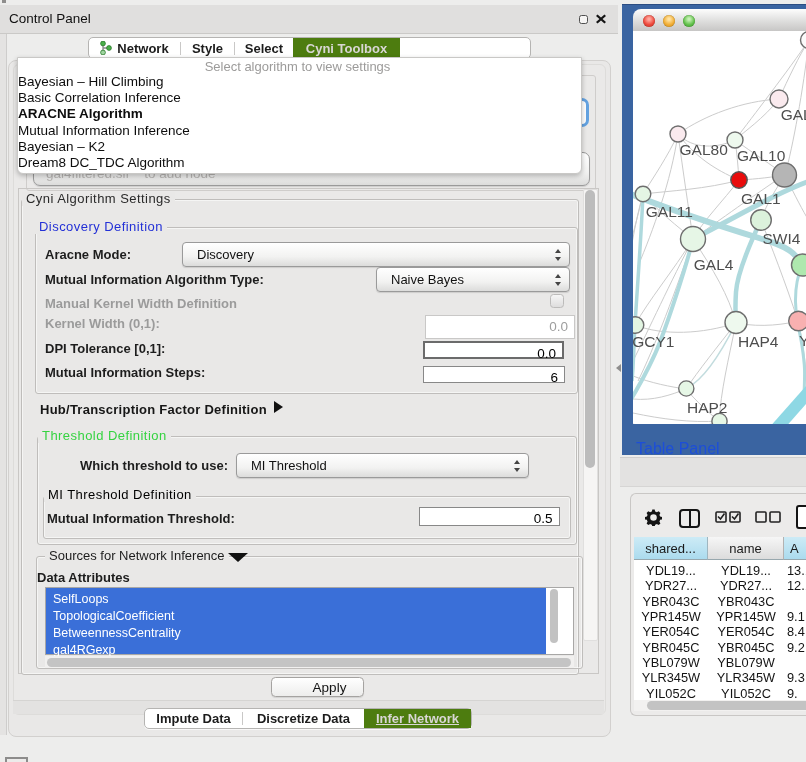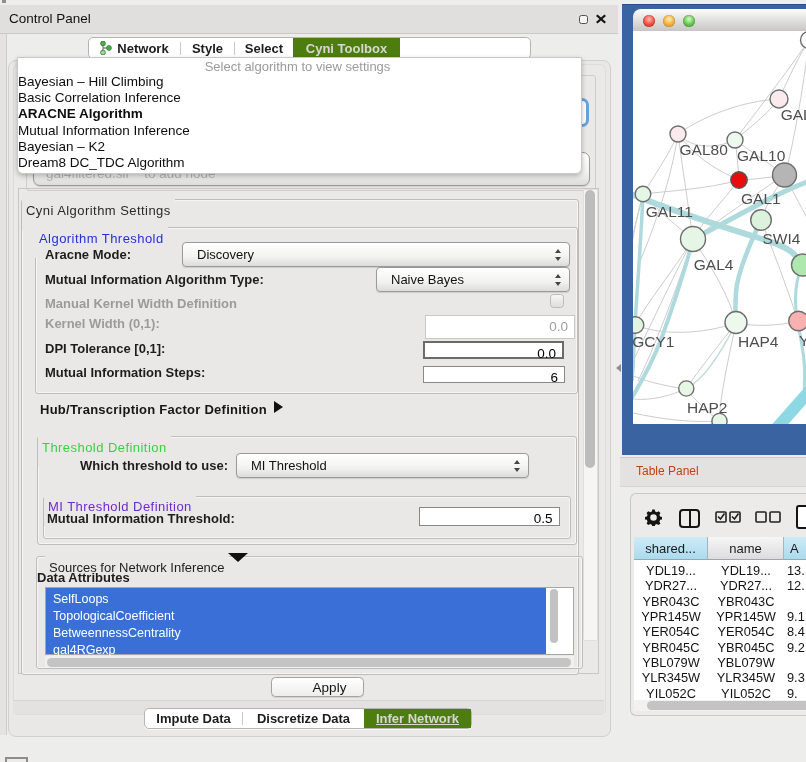--- a/index.html
+++ b/index.html
@@ -5,21 +5,21 @@
   html,body{margin:0;padding:0;}
   body{width:806px;height:762px;position:relative;overflow:hidden;
        background:#ededec;font-family:"Liberation Sans",sans-serif;
        -webkit-font-smoothing:antialiased;}
   .abs{position:absolute;}
   .b{font-weight:bold;}
   .lbl{font-size:13px;font-weight:bold;color:#1d1d1d;}
   .dis{color:#9b9b9b;}
   .group{position:absolute;border:1px solid #bfbdbb;border-radius:3px;
          box-shadow:inset 0 0 0 1px rgba(255,255,255,.55);}
-  .gtitle{position:absolute;font-size:13px;letter-spacing:.45px;background:#e9e8e7;padding:12px 4px;line-height:14px;}
+  .gtitle{position:absolute;font-size:13px;letter-spacing:.45px;background:#e9e8e7;padding:0 4px;line-height:14px;}
   .combo{position:absolute;border:1px solid #9a9a9a;border-radius:4px;
          background:linear-gradient(#ffffff,#f2f2f1 60%,#dcdcdb);
          font-size:13px;color:#111;display:flex;align-items:center;
          box-shadow:0 1px 1px rgba(0,0,0,.12);}
   .combo .tx{padding-left:14px;}
   .arr{position:absolute;right:7px;top:50%;width:7px;height:14px;margin-top:-7px;}
   .arr:before{content:"";position:absolute;top:1px;left:0;border:3.5px solid transparent;border-bottom:4.5px solid #444;border-top:none;}
   .arr:after{content:"";position:absolute;bottom:1px;left:0;border:3.5px solid transparent;border-top:4.5px solid #444;border-bottom:none;}
   .tf{position:absolute;background:#fff;font-size:13.5px;color:#000;
       text-align:right;box-sizing:border-box;padding:3px 6px 0 0;}
@@ -79,21 +79,21 @@
 </div>
 
 <div class="abs" style="left:583px;top:189px;width:13px;height:450px;background:#f6f5f4;border:1px solid #e0dfde;border-radius:2px;"></div>
 <div class="abs" style="left:584.5px;top:190px;width:10px;height:278px;background:#bcbcbc;border-radius:5px;"></div>
 
 <div class="abs" style="left:18px;top:188px;width:579px;height:484px;border:1px solid #c9c7c5;"></div>
 <div class="group" style="left:21px;top:199px;width:556px;height:474px;background:#e9e8e7;"></div>
 <div class="gtitle" style="left:22px;top:192px;color:#2a2a2a;">Cyni Algorithm Settings</div>
 
 <div class="group" style="left:35px;top:227px;width:541px;height:165px;"></div>
-<div class="gtitle" style="left:35px;top:220px;color:#2330d6;">Algorithm Threshold</div>
+<div class="gtitle" style="left:35px;top:220px;color:#2330d6;">Discovery Definition</div>
 
 <div class="lbl abs" style="left:45px;top:247px;">Aracne Mode:</div>
 <div class="combo" style="left:182px;top:242px;width:386px;height:23px;">
     <span class="tx">Discovery</span>
     <span class="arr"></span>
   </div>
 
 <div class="lbl abs" style="left:45px;top:272px;">Mutual Information Algorithm Type:</div>
 <div class="combo" style="left:376px;top:267px;width:192px;height:23px;">
     <span class="tx">Naive Bayes</span>
@@ -118,21 +118,21 @@
 <div class="group" style="left:37px;top:436px;width:538px;height:107px;"></div>
 <div class="gtitle" style="left:38px;top:429px;color:#35d341;">Threshold Definition</div>
 
 <div class="lbl abs" style="left:80px;top:457.5px;">Which threshold to use:</div>
 <div class="combo" style="left:236px;top:453px;width:291px;height:23px;">
     <span class="tx">MI Threshold</span>
     <span class="arr"></span>
   </div>
 
 <div class="group" style="left:43px;top:496px;width:526px;height:41px;"></div>
-<div class="gtitle" style="left:44px;top:488px;color:#6d28d9;">MI Threshold Definition</div>
+<div class="gtitle" style="left:44px;top:488px;color:#000000;">MI Threshold Definition</div>
 
 <div class="lbl abs" style="left:47px;top:511px;">Mutual Information Threshold:</div>
 <div class="tf" style="left:418.5px;top:507px;width:141px;height:19px;border:1.5px solid #888;">0.5</div>
 
 <div class="group" style="left:36px;top:556px;width:545px;height:111px;"></div>
 <div class="gtitle" style="left:45px;top:549px;color:#1d1d1d;letter-spacing:0;">Sources for Network Inference</div>
 <div class="abs" style="left:228px;top:552.5px;width:0;height:0;border-top:9.5px solid #111;border-left:10.5px solid transparent;border-right:10.5px solid transparent;"></div>
 
 <div class="lbl abs" style="left:37px;top:570px;">Data Attributes</div>
 
@@ -243,21 +243,21 @@
     <text x="105" y="316">HAP4</text>
     <text x="166" y="315">YJL219W</text>
     <text x="54" y="381.5">HAP2</text>
   </g>
 </svg>
 </div>
 
 <div class="abs" style="left:616px;top:364px;width:0;height:0;border-top:4px solid transparent;border-bottom:4px solid transparent;border-right:5px solid #8f8e8d;"></div>
 
 <div class="abs" style="left:620px;top:457px;width:186px;height:28px;background:#e3e2e1;border-top:1px solid #d0cfce;border-bottom:1px solid #d6d5d4;"></div>
-<div class="abs" style="left:636px;top:464px;font-size:12px;color:#c2410c;">Table Panel</div>
+<div class="abs" style="left:636px;top:440px;font-size:16px;color:#1d4ed8;">Table Panel</div>
 
 <div class="abs" style="left:630px;top:493px;width:176px;height:221px;background:#ecebea;border:1px solid #c9c7c5;border-radius:6px 0 0 6px;border-right:none;"></div>
 
 <svg class="abs" style="left:645px;top:509px;" width="17" height="17" viewBox="0 0 17 17">
   <path fill="#141414" d="M8.5 5.2 a3.3 3.3 0 1 0 0 6.6 a3.3 3.3 0 0 0 0-6.6 z M7.3 0.5 h2.4 l0.4 2.1 a6 6 0 0 1 1.7 0.7 l1.9-1 l1.7 1.7 l-1 1.9 a6 6 0 0 1 0.7 1.7 l2.1 0.4 v2.4 l-2.1 0.4 a6 6 0 0 1-0.7 1.7 l1 1.9 l-1.7 1.7 l-1.9-1 a6 6 0 0 1-1.7 0.7 l-0.4 2.1 h-2.4 l-0.4-2.1 a6 6 0 0 1-1.7-0.7 l-1.9 1 l-1.7-1.7 l1-1.9 a6 6 0 0 1-0.7-1.7 l-2.1-0.4 v-2.4 l2.1-0.4 a6 6 0 0 1 0.7-1.7 l-1-1.9 l1.7-1.7 l1.9 1 a6 6 0 0 1 1.7-0.7 z" fill-rule="evenodd"></path>
 </svg>
 <div class="abs" style="left:679px;top:509px;width:17px;height:15px;border:2.4px solid #141414;border-radius:4px;"></div>
 <div class="abs" style="left:688.5px;top:511px;width:2.4px;height:15px;background:#141414;"></div>
 <svg class="abs" style="left:715px;top:511px;" width="28" height="12" viewBox="0 0 28 12">
   <rect x="1" y="1" width="10" height="10" fill="none" stroke="#222" stroke-width="1.6" rx="1"></rect>

